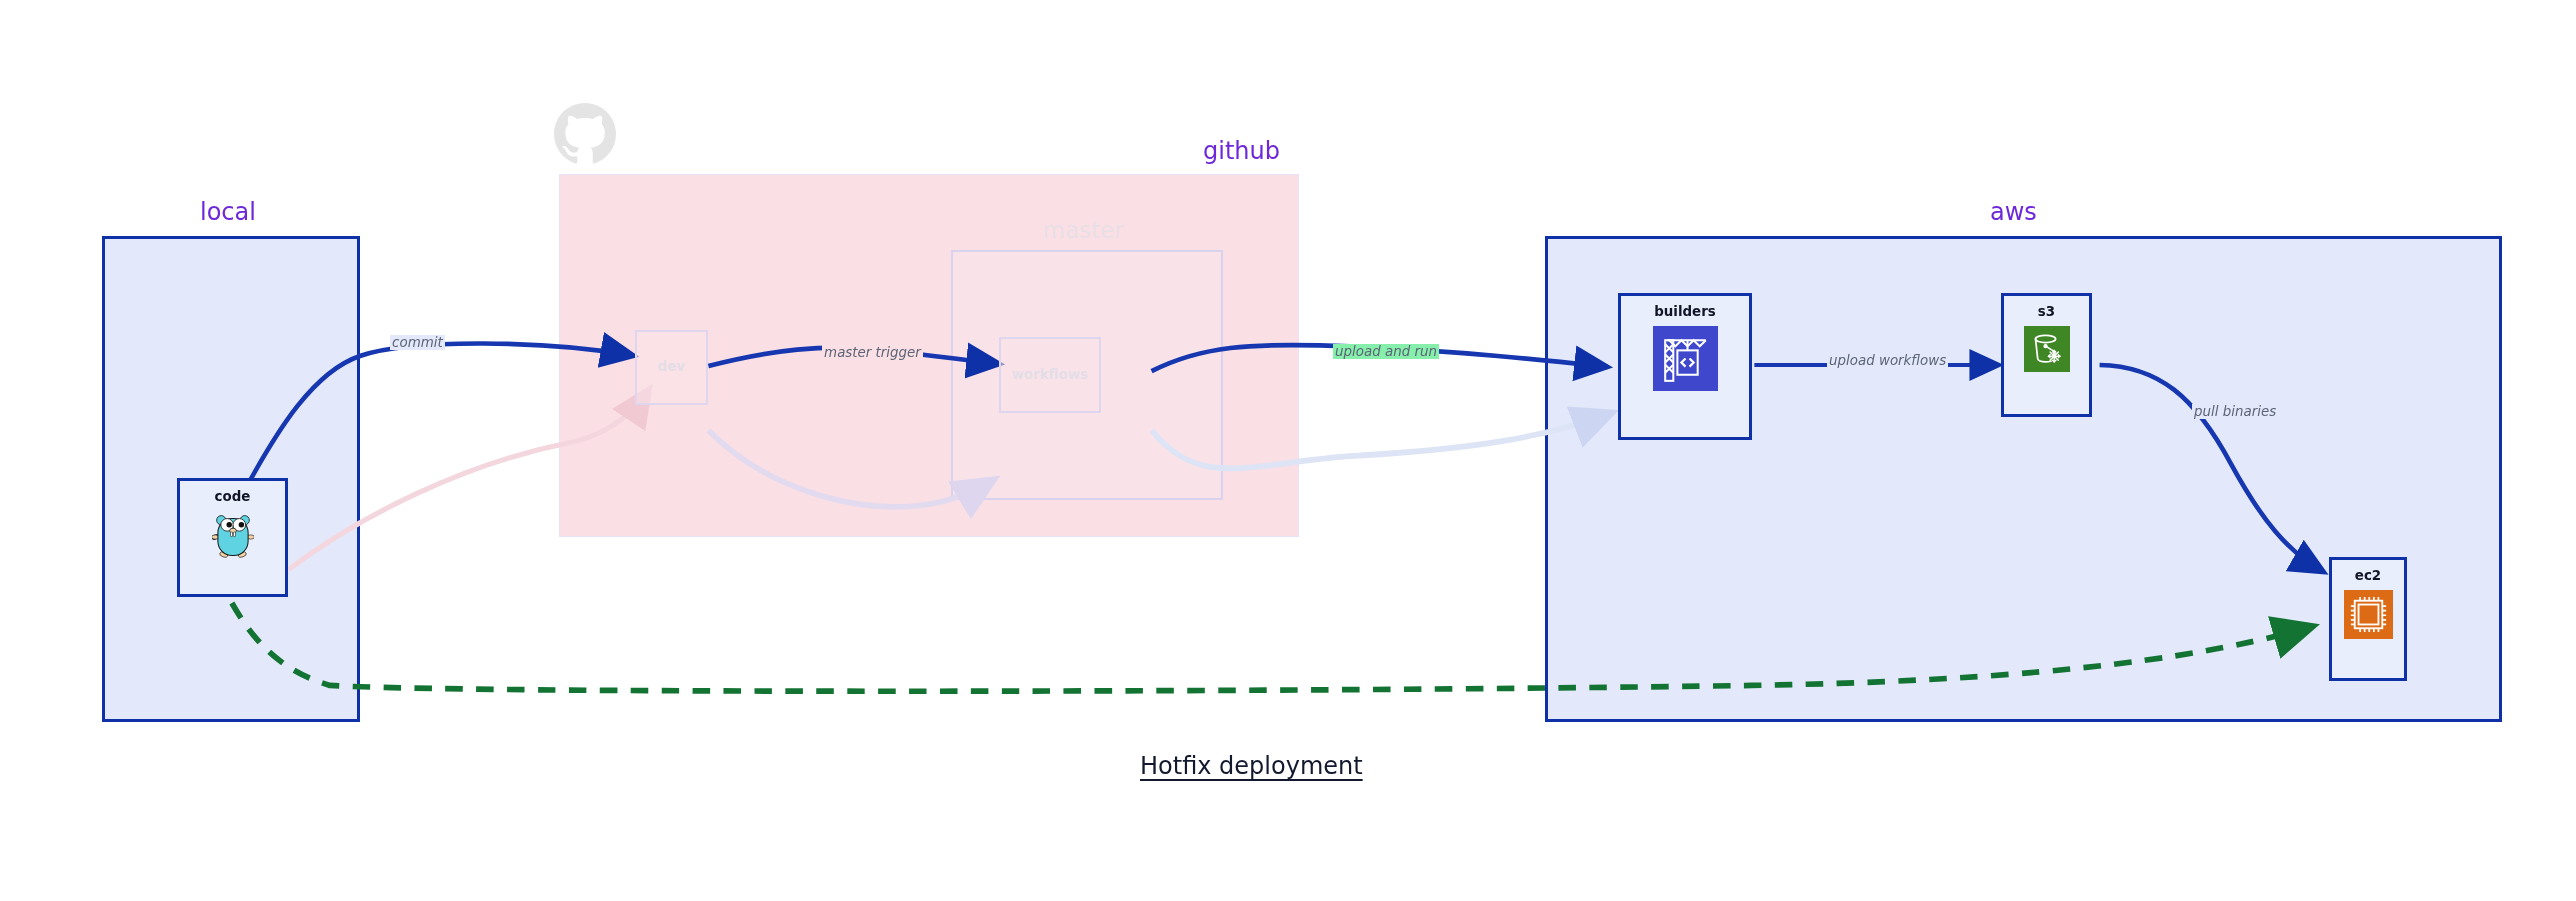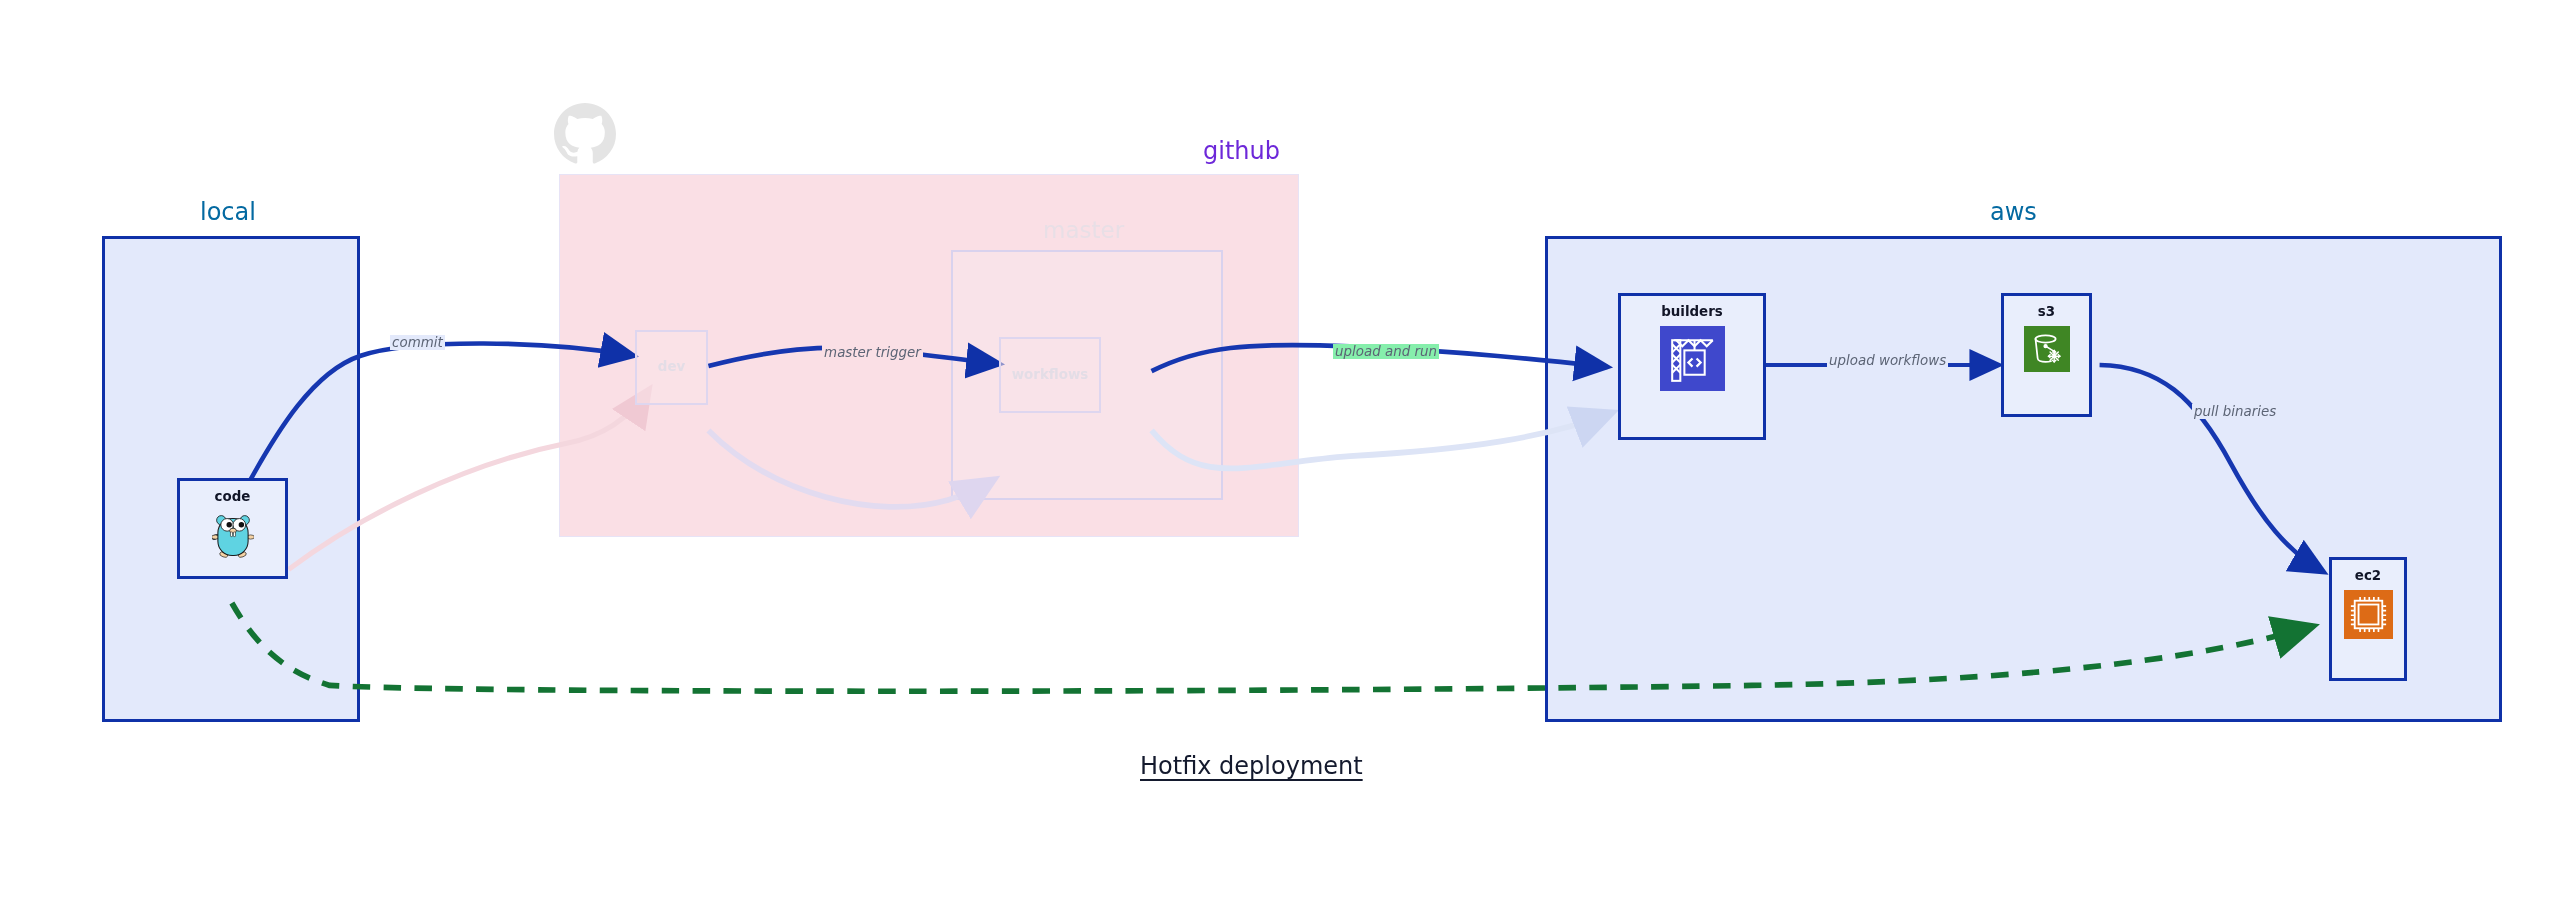--- a/index.html
+++ b/index.html
@@ -33,21 +33,21 @@
     border: 1.5px solid #e7e3f6;
   }
   .cluster-master {
     background: #f9e3e9;
     border: 2.1px solid #d9d2ee;
   }
 
   .cluster-title {
     position: absolute;
     font-size: 24px;
-    color: #0369a1;
+    color: #6d28d9;
     white-space: nowrap;
     font-weight: 400;
   }
   .cluster-title.faded {
     color: #6d28d9;
   }
   .cluster-title.master-title {
     color: #e8dfe6;
     font-size: 23px;
   }
@@ -185,21 +185,21 @@
     <path d="M 2235,720 C 2330,672 2420,664 2620,672 C 2850,682 3010,700 3120,712" stroke="#1637b0" stroke-width="9" fill="none" marker-end="url(#ah-blue)"></path>
 
     <path d="M 3405,708 L 3880,708" stroke="#1637b0" stroke-width="8" fill="none" marker-end="url(#ah-blue)"></path>
 
     <path d="M 4075,708 C 4190,710 4260,770 4330,900 C 4390,1010 4440,1070 4510,1110" stroke="#1637b0" stroke-width="9" fill="none" marker-end="url(#ah-blue)"></path>
 
     <path d="M 450,1170 C 490,1240 540,1300 640,1330 C 900,1345 2400,1345 3400,1330
              C 4000,1320 4300,1270 4490,1215" stroke="#137333" stroke-width="11" fill="none" stroke-dasharray="34 26" marker-end="url(#ah-green)"></path>
   </svg>
 
-  <div class="node" style="left:177px; top:478px; width:111px; height:101px;">
+  <div class="node" style="left:177px; top:478px; width:111px; height:119px;">
     <div class="node-label">code</div>
     <div class="node-icon">
       <svg width="42" height="47" viewBox="0 0 100 112" class="icon-tile">
 
         <ellipse cx="22" cy="22" rx="11" ry="11" fill="#5fd3e2" stroke="#1c1c1c" stroke-width="2"></ellipse>
         <ellipse cx="78" cy="22" rx="11" ry="11" fill="#5fd3e2" stroke="#1c1c1c" stroke-width="2"></ellipse>
 
         <ellipse cx="8" cy="62" rx="9" ry="5" fill="#f4ceа0" stroke="#1c1c1c" stroke-width="1.5" transform="rotate(-20 8 62)"></ellipse>
         <ellipse cx="8" cy="62" rx="9" ry="5" fill="#f5d2a4" stroke="#1c1c1c" stroke-width="1.5"></ellipse>
         <ellipse cx="92" cy="62" rx="9" ry="5" fill="#f5d2a4" stroke="#1c1c1c" stroke-width="1.5"></ellipse>
@@ -223,21 +223,21 @@
   </div>
 
   <div class="node faded" style="left:635px; top:330px; width:73px; height:75px;">
     <div class="node-label" style="margin-top:27px;">dev</div>
   </div>
 
   <div class="node faded" style="left:999px; top:337px; width:102px; height:76px;">
     <div class="node-label" style="margin-top:28px;">workflows</div>
   </div>
 
-  <div class="node" style="left:1618px; top:293px; width:148px; height:147px;">
+  <div class="node" style="left:1618px; top:293px; width:134px; height:147px;">
     <div class="node-label">builders</div>
     <div class="node-icon">
       <svg width="65" height="65" viewBox="0 0 64 64" class="icon-tile">
         <rect x="0" y="0" width="64" height="64" fill="#3f48cc"></rect>
         <g stroke="#ffffff" stroke-width="2" fill="none">
 
           <rect x="12" y="14" width="8" height="40"></rect>
           <path d="M12,18 L20,26 M20,18 L12,26 M12,28 L20,36 M20,28 L12,36 M12,38 L20,46 M20,38 L12,46"></path>
 
           <path d="M14,14 L52,14"></path>

